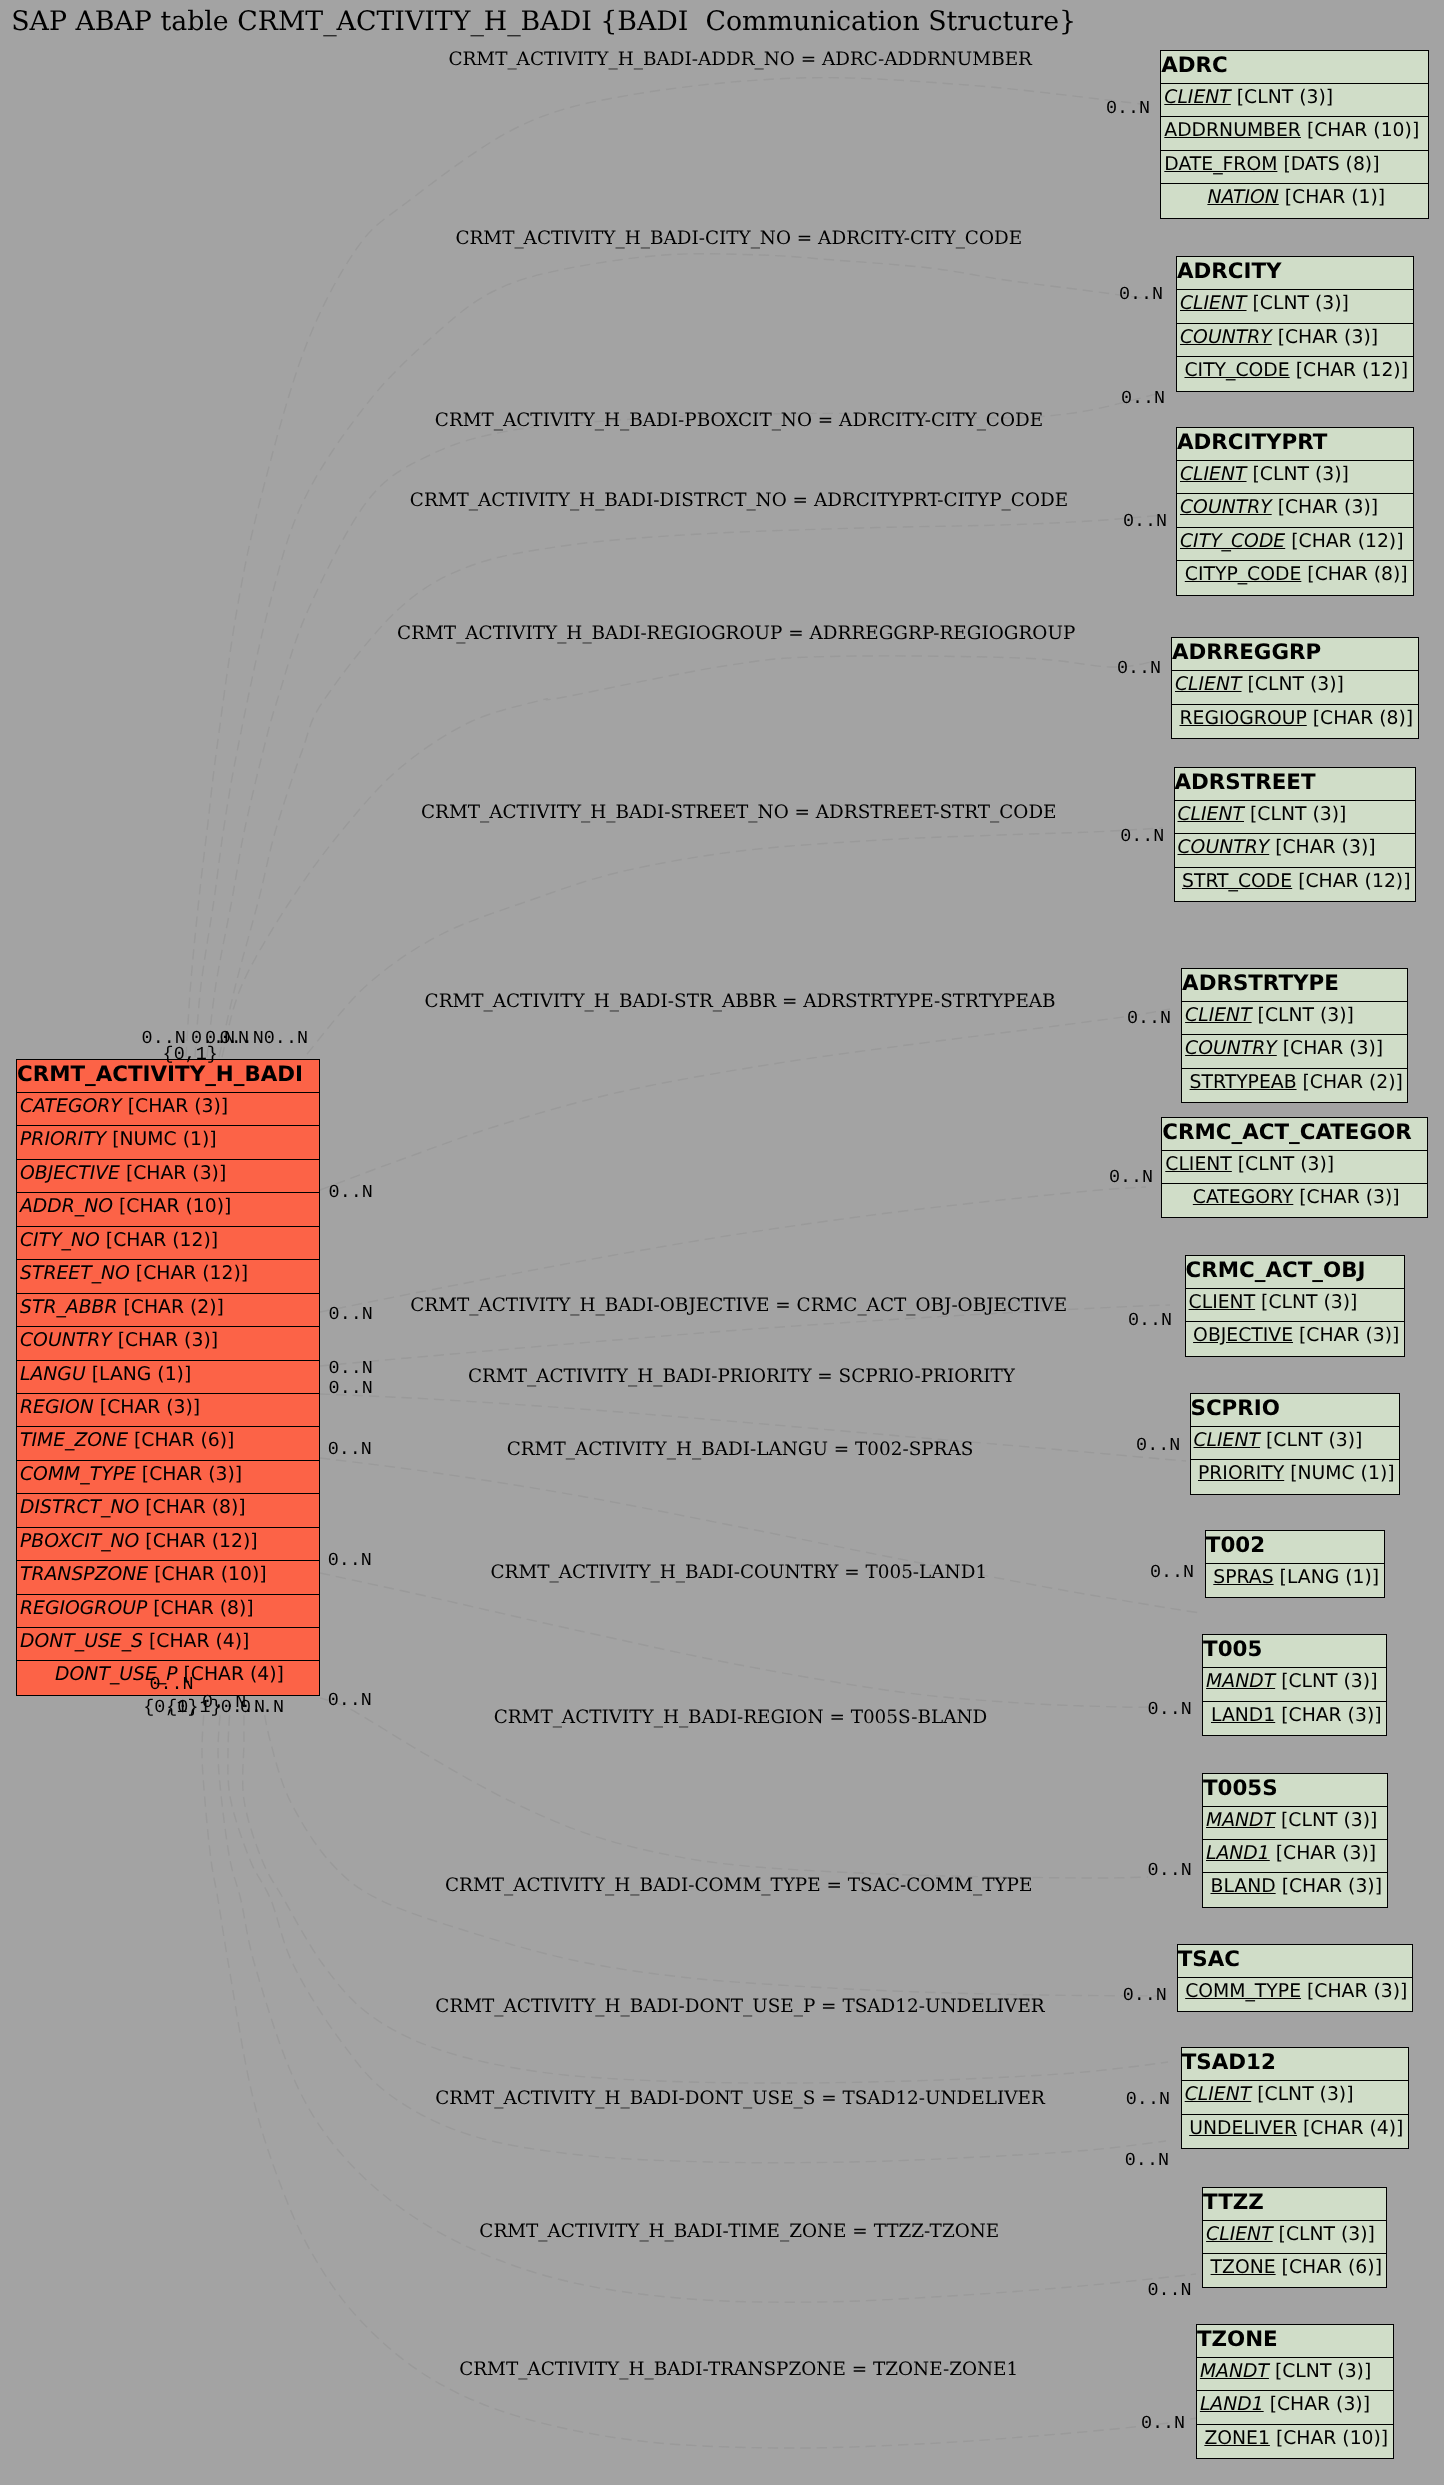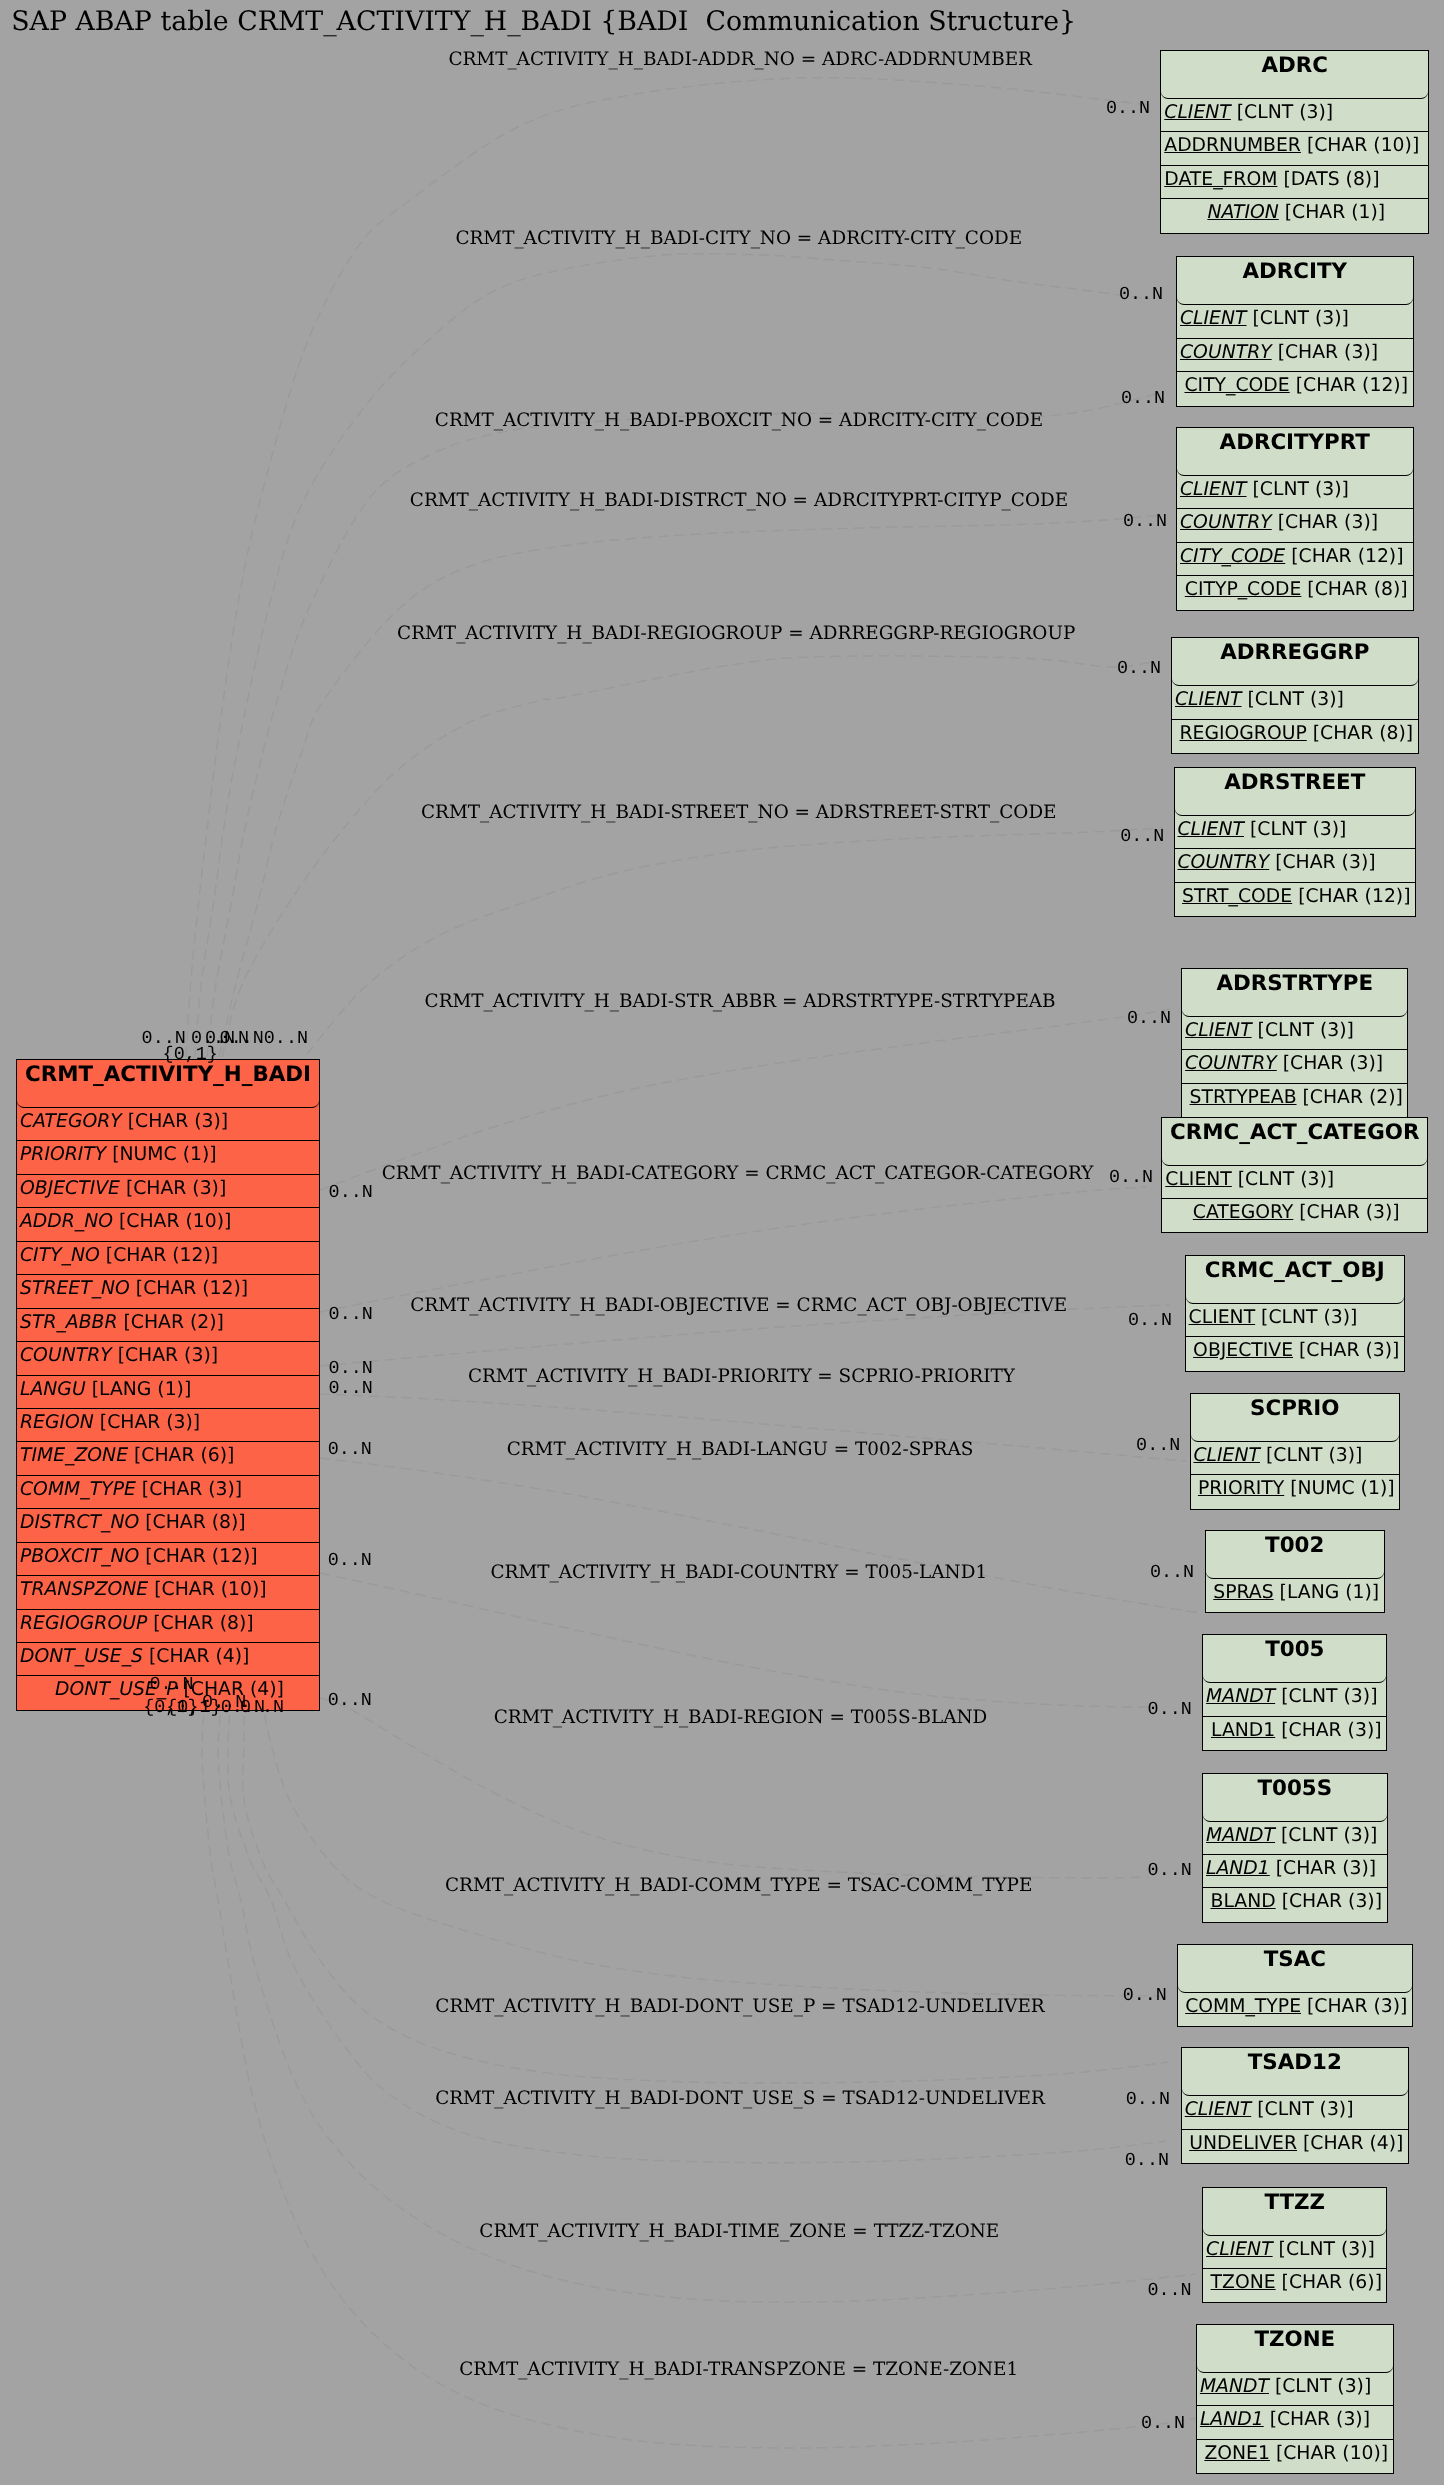--- a/index.html
+++ b/index.html
@@ -9,22 +9,22 @@
   text-rendering:geometricPrecision;}
 .canvas{position:relative;width:1444px;height:2485px;background:#a3a3a3;overflow:hidden;
   font-family:"DejaVu Sans",sans-serif;}
 .title{position:absolute;left:11.2px;top:4.7px;font-family:"DejaVu Serif",serif;
   font-size:26.8px;line-height:34px;color:#000;white-space:pre;}
 .edges{position:absolute;left:0;top:0;}
 .edges path{fill:none;stroke:#9a9a9a;stroke-width:1.4;stroke-dasharray:10.4 5.9;}
 .table{position:absolute;box-sizing:border-box;border:1.4px solid #000;}
 .table.main{background:#fc6347;}
 .table.rel{background:#d0ddc8;}
-.tb-hdr{font-weight:bold;text-align:center;font-size:21.4px;line-height:30px;height:48px;
-  padding-top:0px;box-sizing:border-box;border-bottom:1.4px solid #000;border-radius:7px;}
+.tb-hdr{font-weight:bold;font-size:21.4px;line-height:30px;height:33px;
+  padding-top:0px;box-sizing:border-box;border-bottom:1.4px solid #000;}
 .tb-row{font-size:18.8px;line-height:27px;height:33.45px;padding-left:3px;
   box-sizing:border-box;border-bottom:1.3px solid #000;white-space:nowrap;}
 .tb-row:last-child{border-bottom:none;text-align:center;}
 .it{font-style:italic;}
 .u{text-decoration:underline;}
 .elabel{position:absolute;font-family:"DejaVu Serif",serif;font-size:18.4px;
   line-height:21px;transform:translateX(-50%);white-space:pre;color:#000;}
 .card{position:absolute;font-family:Liberation Mono, monospace;font-size:18.4px;
   line-height:21px;transform:translateX(-50%);white-space:pre;color:#000;}
 
@@ -162,21 +162,20 @@
       <div class="tb-row"><span class="fname u it">LAND1</span> <span class="ftype">[CHAR (3)]</span></div>
       <div class="tb-row"><span class="fname u">ZONE1</span> <span class="ftype">[CHAR (10)]</span></div>
     </div>
 <div class="elabel" style="left:740.2px;top:49.0px">CRMT_ACTIVITY_H_BADI-ADDR_NO = ADRC-ADDRNUMBER</div>
 <div class="elabel" style="left:738.8px;top:228.2px">CRMT_ACTIVITY_H_BADI-CITY_NO = ADRCITY-CITY_CODE</div>
 <div class="elabel" style="left:739.0px;top:410px">CRMT_ACTIVITY_H_BADI-PBOXCIT_NO = ADRCITY-CITY_CODE</div>
 <div class="elabel" style="left:739.0px;top:489.7px">CRMT_ACTIVITY_H_BADI-DISTRCT_NO = ADRCITYPRT-CITYP_CODE</div>
 <div class="elabel" style="left:736.2px;top:623.2px">CRMT_ACTIVITY_H_BADI-REGIOGROUP = ADRREGGRP-REGIOGROUP</div>
 <div class="elabel" style="left:738.8px;top:802.0px">CRMT_ACTIVITY_H_BADI-STREET_NO = ADRSTREET-STRT_CODE</div>
 <div class="elabel" style="left:740.1px;top:990.9px">CRMT_ACTIVITY_H_BADI-STR_ABBR = ADRSTRTYPE-STRTYPEAB</div>
-<div class="elabel" style="left:737.5px;top:1163.0px">CRMT_ACTIVITY_H_BADI-CATEGORY = CRMC_ACT_CATEGOR-CATEGORY</div>
 <div class="elabel" style="left:738.8px;top:1294.9px">CRMT_ACTIVITY_H_BADI-OBJECTIVE = CRMC_ACT_OBJ-OBJECTIVE</div>
 <div class="elabel" style="left:741.4px;top:1366.2px">CRMT_ACTIVITY_H_BADI-PRIORITY = SCPRIO-PRIORITY</div>
 <div class="elabel" style="left:740.0px;top:1439.4px">CRMT_ACTIVITY_H_BADI-LANGU = T002-SPRAS</div>
 <div class="elabel" style="left:738.8px;top:1562.4px">CRMT_ACTIVITY_H_BADI-COUNTRY = T005-LAND1</div>
 <div class="elabel" style="left:740.5px;top:1706.9px">CRMT_ACTIVITY_H_BADI-REGION = T005S-BLAND</div>
 <div class="elabel" style="left:738.7px;top:1875.0px">CRMT_ACTIVITY_H_BADI-COMM_TYPE = TSAC-COMM_TYPE</div>
 <div class="elabel" style="left:740.0px;top:1996.4px">CRMT_ACTIVITY_H_BADI-DONT_USE_P = TSAD12-UNDELIVER</div>
 <div class="elabel" style="left:740.0px;top:2088.2px">CRMT_ACTIVITY_H_BADI-DONT_USE_S = TSAD12-UNDELIVER</div>
 <div class="elabel" style="left:739.3px;top:2220.9px">CRMT_ACTIVITY_H_BADI-TIME_ZONE = TTZZ-TZONE</div>
 <div class="elabel" style="left:738.7px;top:2359.3px">CRMT_ACTIVITY_H_BADI-TRANSPZONE = TZONE-ZONE1</div>

